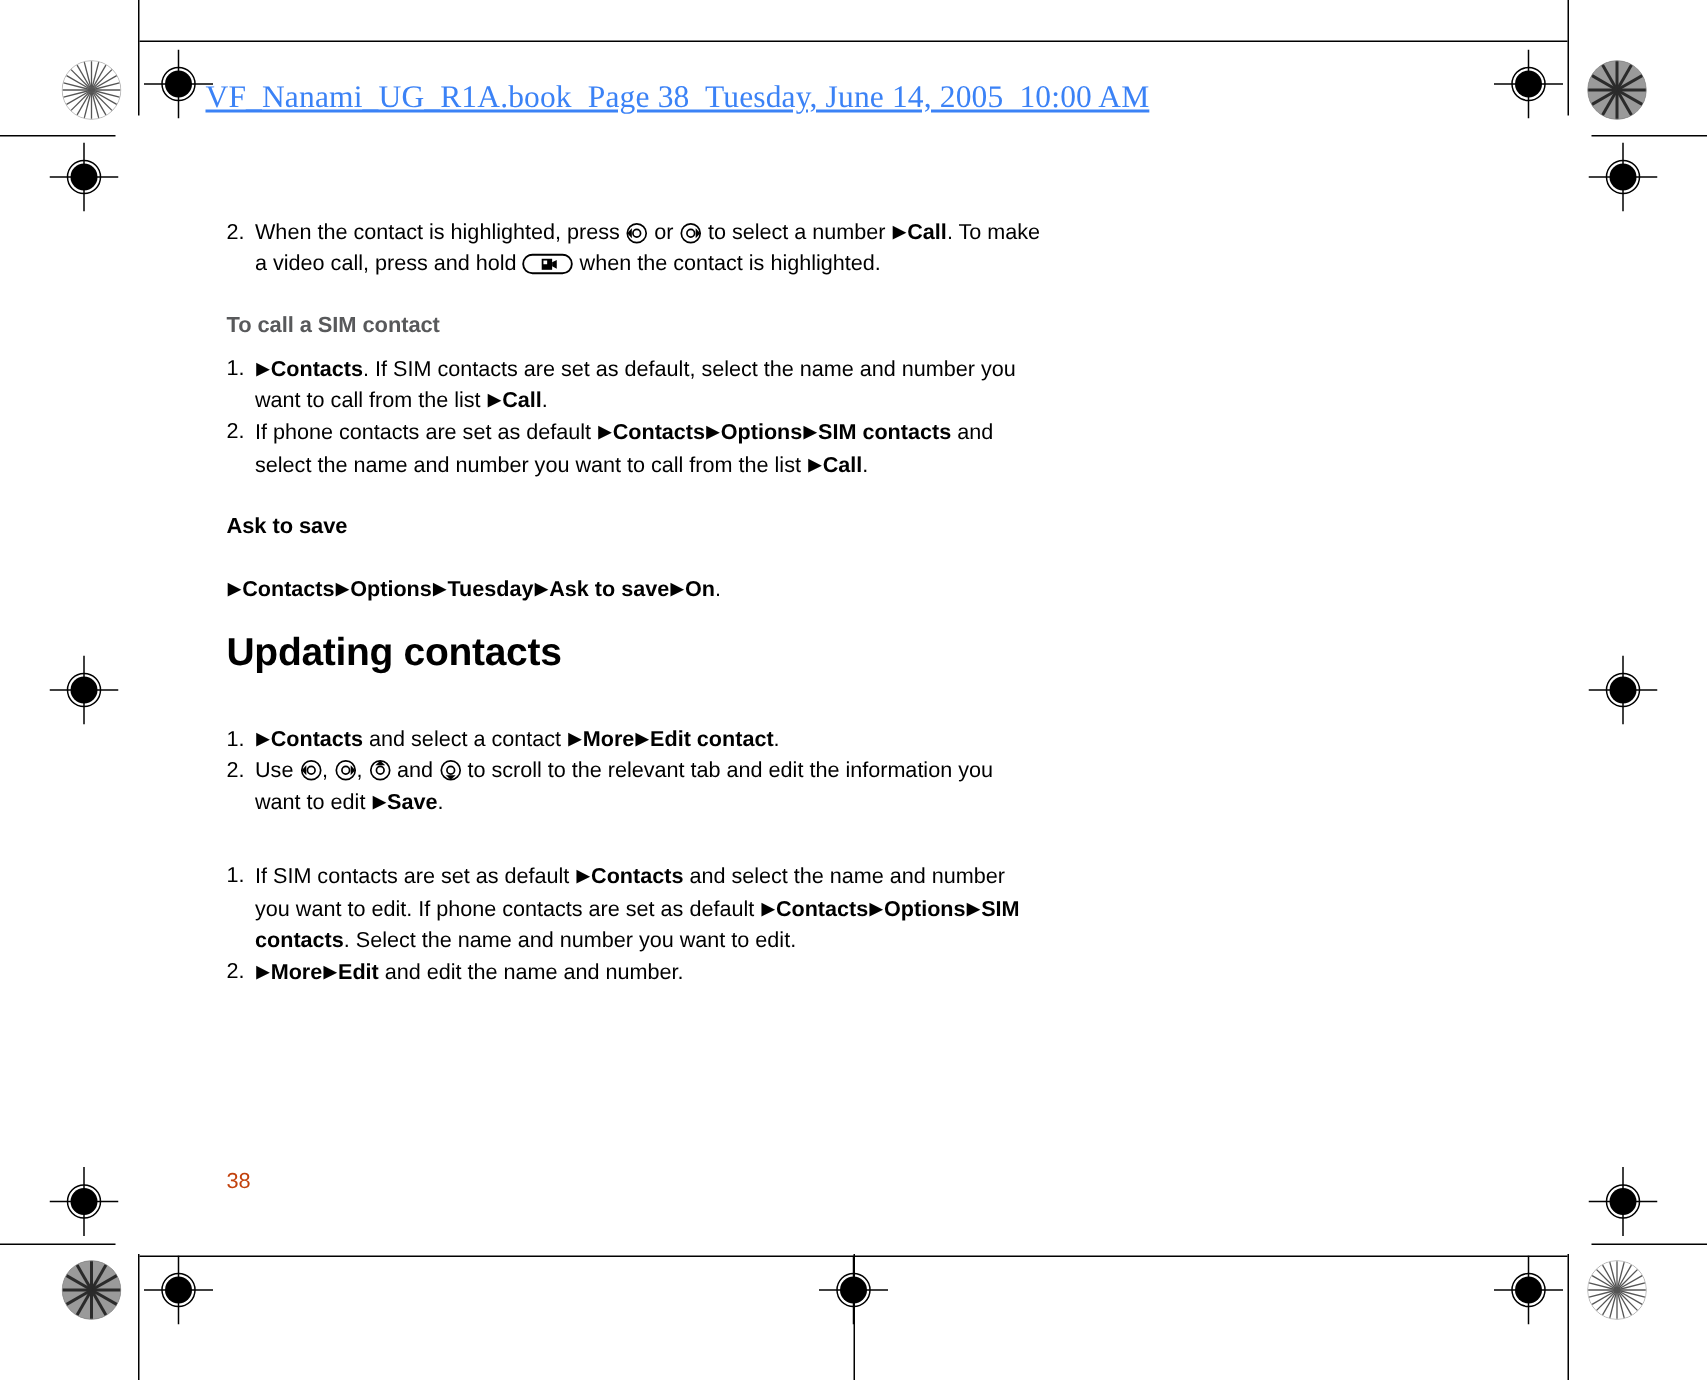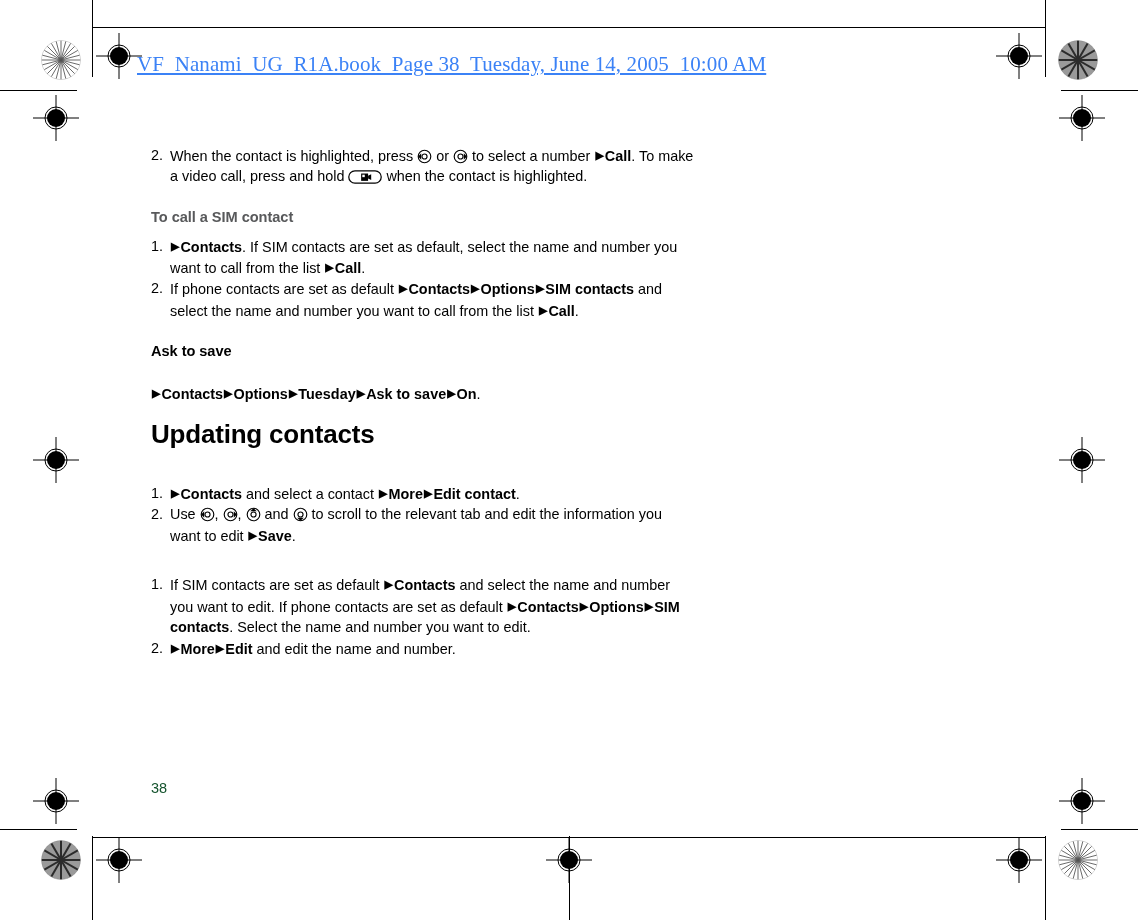--- a/index.html
+++ b/index.html
@@ -97,21 +97,21 @@
     vertical-align: -3px;
   }
   .keyicon svg { display: block; }
 
   
   .page-num {
     position: absolute;
     left: 151px;
     top: 780px;
     font-size: 14.5px;
-    color: #14532d;
+    color: #c2410c;
   }
 </style>
 </head>
 <body>
 
 <div id="page">
 
   <div class="marks">
 
     <div class="trim-line" style="left:92px;  top:0px;   width:1px; height:77px;"></div>

